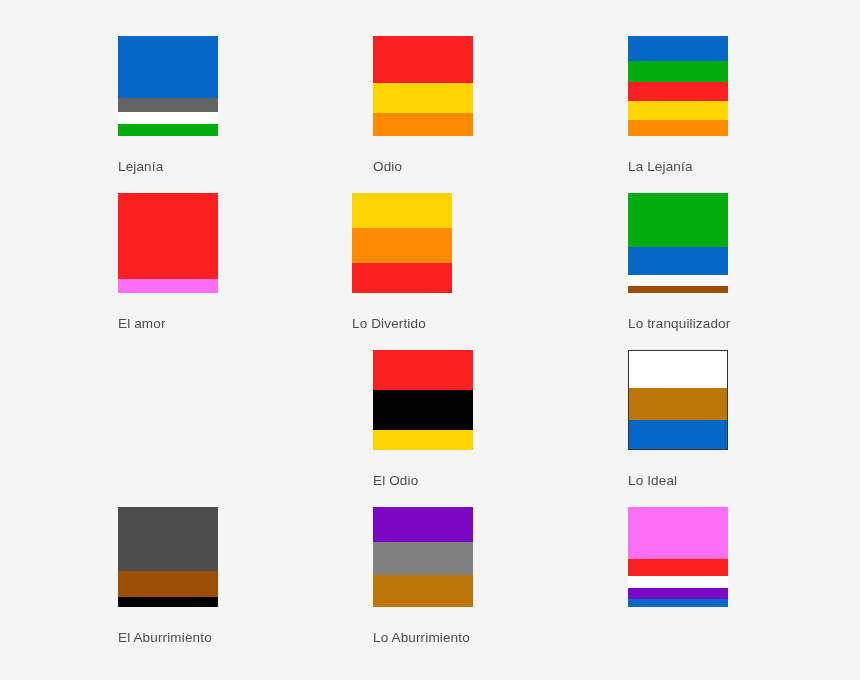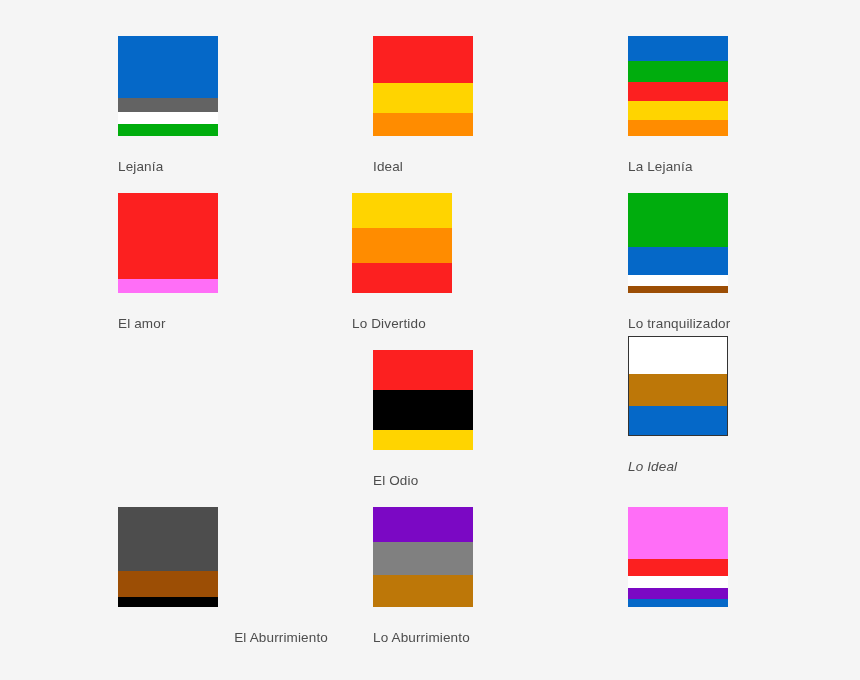--- a/index.html
+++ b/index.html
@@ -66,21 +66,21 @@
         <div class="band" title="#00ad0d" style="background: rgb(0, 173, 13); height: 12%;"></div>
       </div>
       <div class="palette-label">Lejanía</div>
     </div>
     <div class="palette-card" style="left: 373px; top: 36px;">
       <div class="swatch" style="width: 100px; height: 100px;">
         <div class="band" title="#fc2020" style="background: rgb(252, 32, 32); height: 47%;"></div>
         <div class="band" title="#ffd400" style="background: rgb(255, 212, 0); height: 30%;"></div>
         <div class="band" title="#ff8c00" style="background: rgb(255, 140, 0); height: 23%;"></div>
       </div>
-      <div class="palette-label">Ideal</div>
+      <div class="palette-label">Odio</div>
     </div>
     <div class="palette-card" style="left: 628px; top: 36px;">
       <div class="swatch" style="width: 100px; height: 100px;">
         <div class="band" title="#0568c8" style="background: rgb(5, 104, 200); height: 25%;"></div>
         <div class="band" title="#00ad0d" style="background: rgb(0, 173, 13); height: 21%;"></div>
         <div class="band" title="#fc2020" style="background: rgb(252, 32, 32); height: 19%;"></div>
         <div class="band" title="#ffd400" style="background: rgb(255, 212, 0); height: 19%;"></div>
         <div class="band" title="#ff8c00" style="background: rgb(255, 140, 0); height: 16%;"></div>
       </div>
       <div class="palette-label">La Lejanía</div>
@@ -110,29 +110,29 @@
       <div class="palette-label">Lo tranquilizador</div>
     </div>
     <div class="palette-card" style="left: 373px; top: 350px;">
       <div class="swatch" style="width: 100px; height: 100px;">
         <div class="band" title="#fc2020" style="background: rgb(252, 32, 32); height: 40%;"></div>
         <div class="band" title="#000000" style="background: rgb(0, 0, 0); height: 40%;"></div>
         <div class="band" title="#ffd400" style="background: rgb(255, 212, 0); height: 20%;"></div>
       </div>
       <div class="palette-label">El Odio</div>
     </div>
-    <div class="palette-card" style="left: 628px; top: 336px; font-style: italic;">
+    <div class="palette-card" style="left: 628px; top: 350px;">
       <div class="swatch framed" style="width: 100px; height: 100px;">
         <div class="band" title="#ffffff" style="background: rgb(255, 255, 255); height: 38%;"></div>
         <div class="band" title="#bd7708" style="background: rgb(189, 119, 8); height: 32%;"></div>
         <div class="band" title="#0568c8" style="background: rgb(5, 104, 200); height: 30%;"></div>
       </div>
       <div class="palette-label">Lo Ideal</div>
     </div>
-    <div class="palette-card" style="left: 118px; top: 507px; text-align: right;">
+    <div class="palette-card" style="left: 118px; top: 507px;">
       <div class="swatch" style="width: 100px; height: 100px;">
         <div class="band" title="#4d4d4d" style="background: rgb(77, 77, 77); height: 64%;"></div>
         <div class="band" title="#9c4e05" style="background: rgb(156, 78, 5); height: 26%;"></div>
         <div class="band" title="#000000" style="background: rgb(0, 0, 0); height: 10%;"></div>
       </div>
       <div class="palette-label">El Aburrimiento</div>
     </div>
     <div class="palette-card" style="left: 373px; top: 507px;">
       <div class="swatch" style="width: 100px; height: 100px;">
         <div class="band" title="#7b08c4" style="background: rgb(123, 8, 196); height: 35%;"></div>

